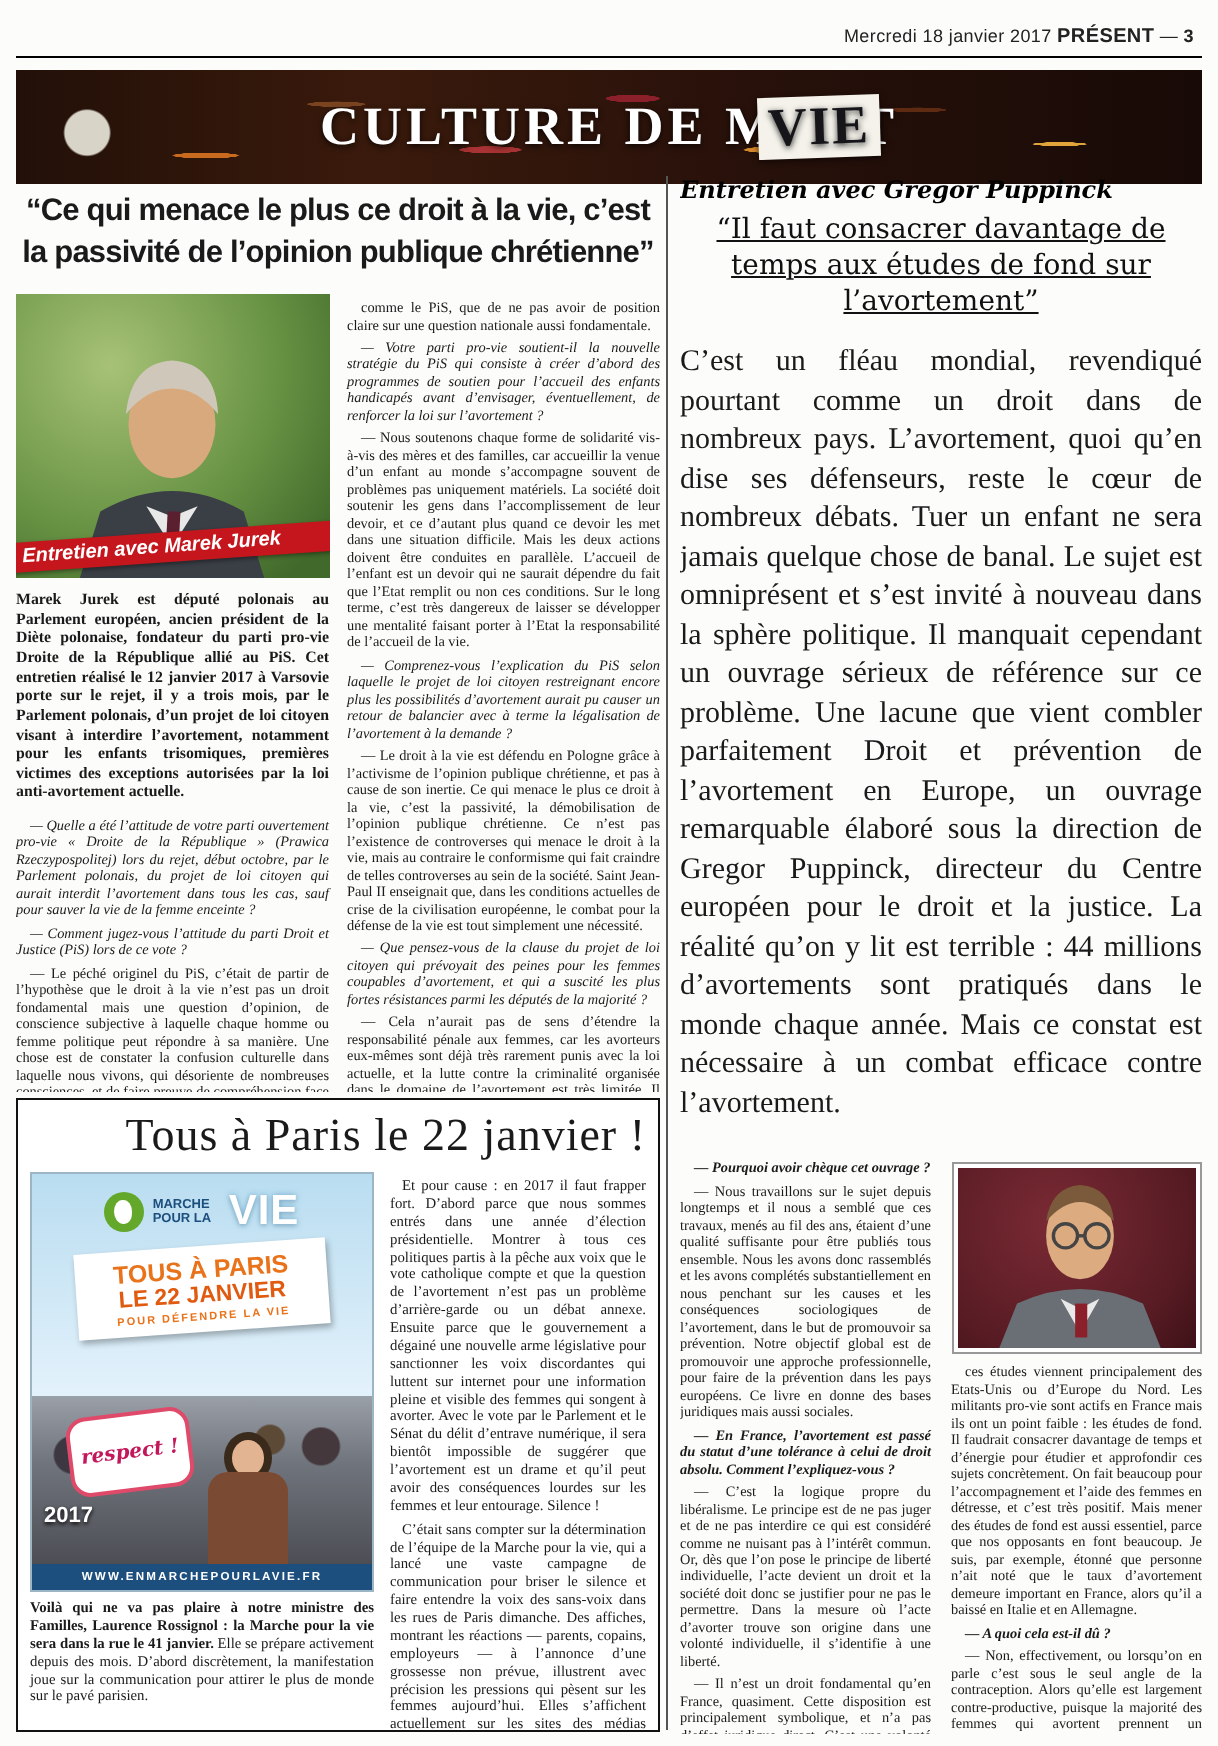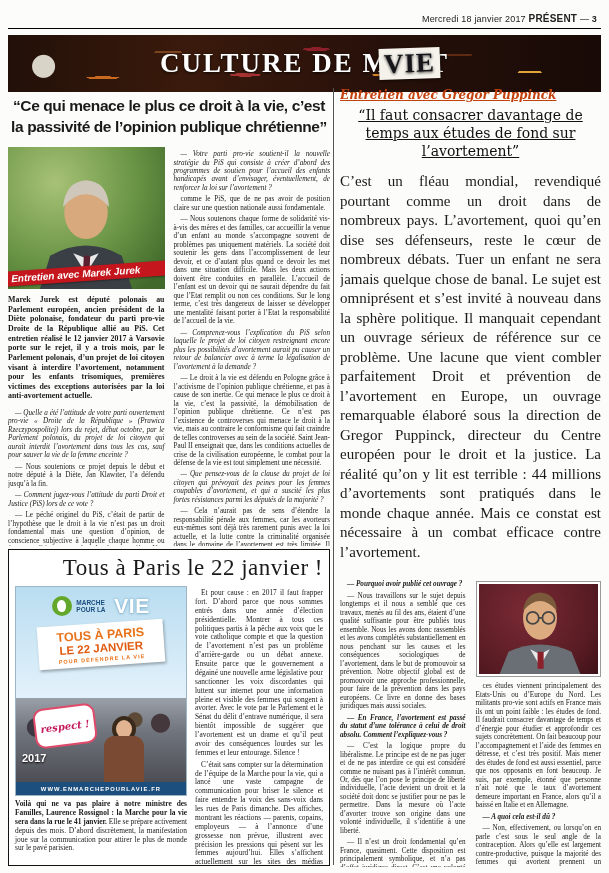--- a/index.html
+++ b/index.html
@@ -42,21 +42,21 @@
     background:radial-gradient(circle at 30% 25%,#a7c276,#679243 55%,#41692b 90%);}
   .portrait svg{position:absolute;left:14px;top:14px;}
   .ribbon{position:absolute;left:-5px;right:-3px;bottom:8px;background:#c4161c;color:#fff;
     font-family:"Liberation Sans",sans-serif;font-style:italic;font-weight:700;font-size:10px;
     padding:2px 8px;transform:rotate(-4deg);box-shadow:0 1px 2px rgba(0,0,0,.4);white-space:nowrap;}
   .l-intro{margin-top:6px;font-weight:700;font-size:7.9px;line-height:1.22;text-align:justify;}
   .para{margin:3px 0 0;font-size:7.2px;line-height:1.18;text-align:justify;text-indent:7px;}
   .para.question{font-style:italic;}
   
   .right-article{position:absolute;left:340px;top:88px;width:261px;height:779px;overflow:hidden;}
-  .kicker{font-family:"DejaVu Serif",serif;font-style:italic;font-weight:700;font-size:12px;color:#c2410c;text-decoration:underline;}
+  .kicker{font-family:"DejaVu Serif",serif;font-style:italic;font-weight:700;font-size:12px;color:#000000;}
   .r-headline{font-family:"DejaVu Serif",serif;font-size:14px;line-height:1.28;text-align:center;
     margin-top:5px;font-weight:400;color:#111;text-decoration:underline;}
   .r-intro{margin-top:9px;font-size:15px;line-height:1.3;text-align:justify;}
   .r-cols{display:flex;gap:10px;margin-top:9px;}
   .r-col{width:calc(50% - 5px);}
   .r-col .para{font-size:7.2px;}
   .r-col .para.question{font-weight:700;}
   .photo-frame{width:100%;height:96px;border:1px solid #999;background:#fff;padding:2px;
     box-sizing:border-box;margin:4px 0 5px;}
   .photo-inner{position:relative;width:100%;height:100%;overflow:hidden;
@@ -146,50 +146,49 @@
             <rect x="48" y="74" width="5" height="18" fill="#5a2030" transform="rotate(3 50 80)"></rect>
             <ellipse cx="50" cy="40" rx="17" ry="21" fill="#d9a97e"></ellipse>
             <path d="M32,36 Q34,16 50,15 Q67,16 68,36 Q60,26 50,26 Q40,26 32,36 Z" fill="#cfc8ba"></path>
           </svg>
           <div class="ribbon">Entretien avec Marek Jurek</div>
         </div>
         <p class="l-intro">Marek Jurek est député polonais au Parlement européen, ancien président de la Diète polonaise, fondateur du parti pro-vie Droite de la République allié au PiS. Cet entretien réalisé le 12 janvier 2017 à Varsovie porte sur le rejet, il y a trois mois, par le Parlement polonais, d’un projet de loi citoyen visant à interdire l’avortement, notamment pour les enfants trisomiques, premières victimes des exceptions autorisées par la loi anti-avortement actuelle.</p>
         <div>
 
         <p class="para question">— Quelle a été l’attitude de votre parti ouvertement pro-vie « Droite de la République » (Prawica Rzeczypospolitej) lors du rejet, début octobre, par le Parlement polonais, du projet de loi citoyen qui aurait interdit l’avortement dans tous les cas, sauf pour sauver la vie de la femme enceinte ?</p>
-            <p class="para answer">— Nous soutenions ce projet depuis le début et notre député à la Diète, Jan Klawiter, l’a défendu jusqu’à la fin.</p>
             <p class="para question">— Comment jugez-vous l’attitude du parti Droit et Justice (PiS) lors de ce vote ?</p>
             <p class="para answer">— Le péché originel du PiS, c’était de partir de l’hypothèse que le droit à la vie n’est pas un droit fondamental mais une question d’opinion, de conscience subjective à laquelle chaque homme ou femme politique peut répondre à sa manière. Une chose est de constater la confusion culturelle dans laquelle nous vivons, qui désoriente de nombreuses consciences, et de faire preuve de compréhension face aux retombées individuelles de cet état de fait, mais c’est autre chose, quand on gouverne</p>
           </div>
       </div>
       <div class="l-col">
         <div>
 
-        <p class="para question">— Votre parti pro-vie soutient-il la nouvelle stratégie du PiS qui consiste à créer d’abord des programmes de soutien pour l’accueil des enfants handicapés avant d’envisager, éventuellement, de renforcer la loi sur l’avortement ?</p>
-            <p class="para answer">comme le PiS, que de ne pas avoir de position claire sur une question nationale aussi fondamentale.</p>
+        <p class="para answer">comme le PiS, que de ne pas avoir de position claire sur une question nationale aussi fondamentale.</p>
+            <p class="para question">— Votre parti pro-vie soutient-il la nouvelle stratégie du PiS qui consiste à créer d’abord des programmes de soutien pour l’accueil des enfants handicapés avant d’envisager, éventuellement, de renforcer la loi sur l’avortement ?</p>
             <p class="para answer">— Nous soutenons chaque forme de solidarité vis-à-vis des mères et des familles, car accueillir la venue d’un enfant au monde s’accompagne souvent de problèmes pas uniquement matériels. La société doit soutenir les gens dans l’accomplissement de leur devoir, et ce d’autant plus quand ce devoir les met dans une situation difficile. Mais les deux actions doivent être conduites en parallèle. L’accueil de l’enfant est un devoir qui ne saurait dépendre du fait que l’Etat remplit ou non ces conditions. Sur le long terme, c’est très dangereux de laisser se développer une mentalité faisant porter à l’Etat la responsabilité de l’accueil de la vie.</p>
             <p class="para question">— Comprenez-vous l’explication du PiS selon laquelle le projet de loi citoyen restreignant encore plus les possibilités d’avortement aurait pu causer un retour de balancier avec à terme la légalisation de l’avortement à la demande ?</p>
             <p class="para answer">— Le droit à la vie est défendu en Pologne grâce à l’activisme de l’opinion publique chrétienne, et pas à cause de son inertie. Ce qui menace le plus ce droit à la vie, c’est la passivité, la démobilisation de l’opinion publique chrétienne. Ce n’est pas l’existence de controverses qui menace le droit à la vie, mais au contraire le conformisme qui fait craindre de telles controverses au sein de la société. Saint Jean-Paul II enseignait que, dans les conditions actuelles de crise de la civilisation européenne, le combat pour la défense de la vie est tout simplement une nécessité.</p>
             <p class="para question">— Que pensez-vous de la clause du projet de loi citoyen qui prévoyait des peines pour les femmes coupables d’avortement, et qui a suscité les plus fortes résistances parmi les députés de la majorité ?</p>
             <p class="para answer">— Cela n’aurait pas de sens d’étendre la responsabilité pénale aux femmes, car les avorteurs eux-mêmes sont déjà très rarement punis avec la loi actuelle, et la lutte contre la criminalité organisée dans le domaine de l’avortement est très limitée. Il faut donc d’abord que l’on applique tout simplement le droit. Cette question peut néanmoins être débattue. En revanche, l’infanticide en phase prénatale est un acte répréhensible en soi. Suggérer le contraire est moralement très dangereux.</p>
           </div>
 
       </div>
     </div>
   </section>
 
   <aside class="right-article">
     <div class="kicker">Entretien avec Gregor Puppinck</div>
     <h2 class="r-headline">“Il faut consacrer davantage de temps aux études de fond sur l’avortement”</h2>
     <p class="r-intro">C’est un fléau mondial, revendiqué pourtant comme un droit dans de nombreux pays. L’avortement, quoi qu’en dise ses défenseurs, reste le cœur de nombreux débats. Tuer un enfant ne sera jamais quelque chose de banal. Le sujet est omniprésent et s’est invité à nouveau dans la sphère politique. Il manquait cependant un ouvrage sérieux de référence sur ce problème. Une lacune que vient combler parfaitement Droit et prévention de l’avortement en Europe, un ouvrage remarquable élaboré sous la direction de Gregor Puppinck, directeur du Centre européen pour le droit et la justice. La réalité qu’on y lit est terrible : 44 millions d’avortements sont pratiqués dans le monde chaque année. Mais ce constat est nécessaire à un combat efficace contre l’avortement.</p>
     <div class="r-cols">
       <div class="r-col">
         <div>
 
-        <p class="para question">— Pourquoi avoir publié cet ouvrage ?</p>
+        <p class="para question">— Pourquoi avoir chèque cet ouvrage ?</p>
             <p class="para answer">— Nous travaillons sur le sujet depuis longtemps et il nous a semblé que ces travaux, menés au fil des ans, étaient d’une qualité suffisante pour être publiés tous ensemble. Nous les avons donc rassemblés et les avons complétés substantiellement en nous penchant sur les causes et les conséquences sociologiques de l’avortement, dans le but de promouvoir sa prévention. Notre objectif global est de promouvoir une approche professionnelle, pour faire de la prévention dans les pays européens. Ce livre en donne des bases juridiques mais aussi sociales.</p>
             <p class="para question">— En France, l’avortement est passé du statut d’une tolérance à celui de droit absolu. Comment l’expliquez-vous ?</p>
             <p class="para answer">— C’est la logique propre du libéralisme. Le principe est de ne pas juger et de ne pas interdire ce qui est considéré comme ne nuisant pas à l’intérêt commun. Or, dès que l’on pose le principe de liberté individuelle, l’acte devient un droit et la société doit donc se justifier pour ne pas le permettre. Dans la mesure où l’acte d’avorter trouve son origine dans une volonté individuelle, il s’identifie à une liberté.</p>
             <p class="para answer">— Il n’est un droit fondamental qu’en France, quasiment. Cette disposition est principalement symbolique, et n’a pas d’effet juridique direct. C’est une volonté politique, lancée par les socialistes, pour renforcer l’accès à l’avortement, en réaction aux attaques qui étaient menées contre l’avortement dans différents pays d’Europe, notamment en Espagne. C’est une façon d’impressionner le peuple. La conséquence morale est plus importante : si l’avortement est un droit fondamental, c’est donc un bien contre lequel on ne peut pas lutter. Cela place moralement l’avortement dans le camp du Bien. Cela renvoie aussi tous les opposants dans le camp des ennemis de la liberté, que l’on peut moralement punir et faire taire.</p>
             <p class="para question">— Votre ouvrage s’appuie sur de nombreuses études. Est-il difficile de les trouver ?</p>
             <p class="para answer">— Il y en a assez peu en France. Nous avons cherché largement dans la littérature scientifique, et</p>
           </div>
       </div>
       <div class="r-col">
         <div class="photo-frame">

